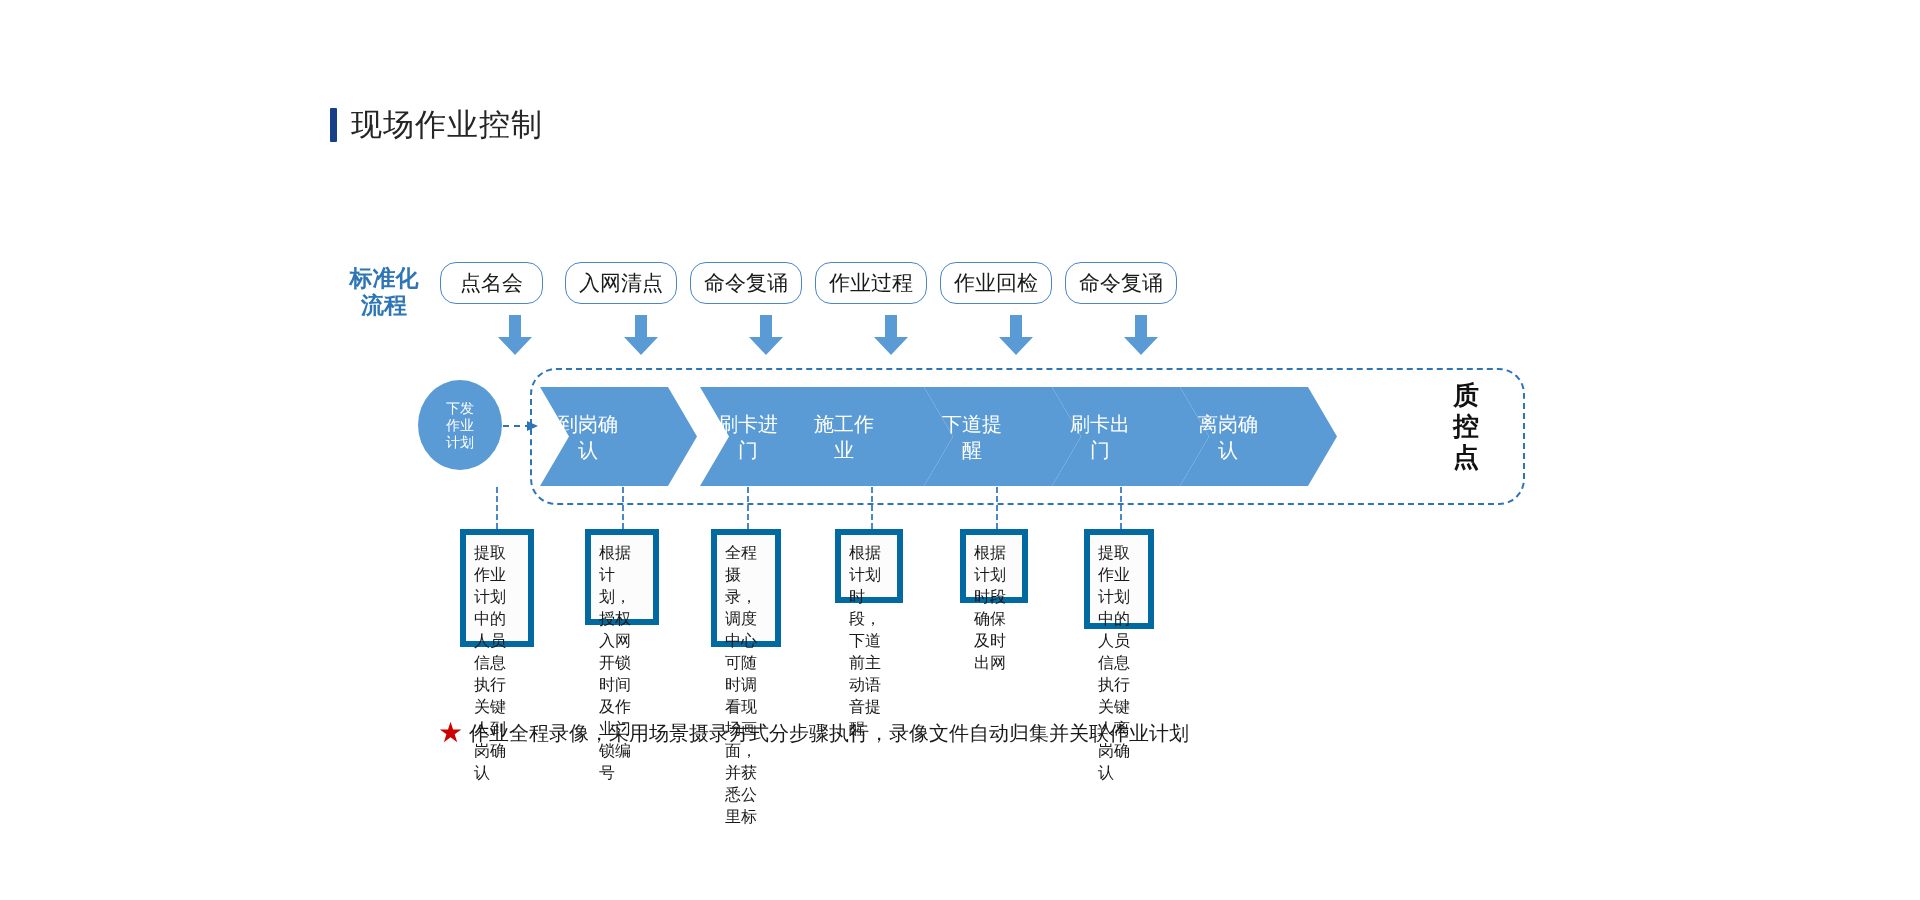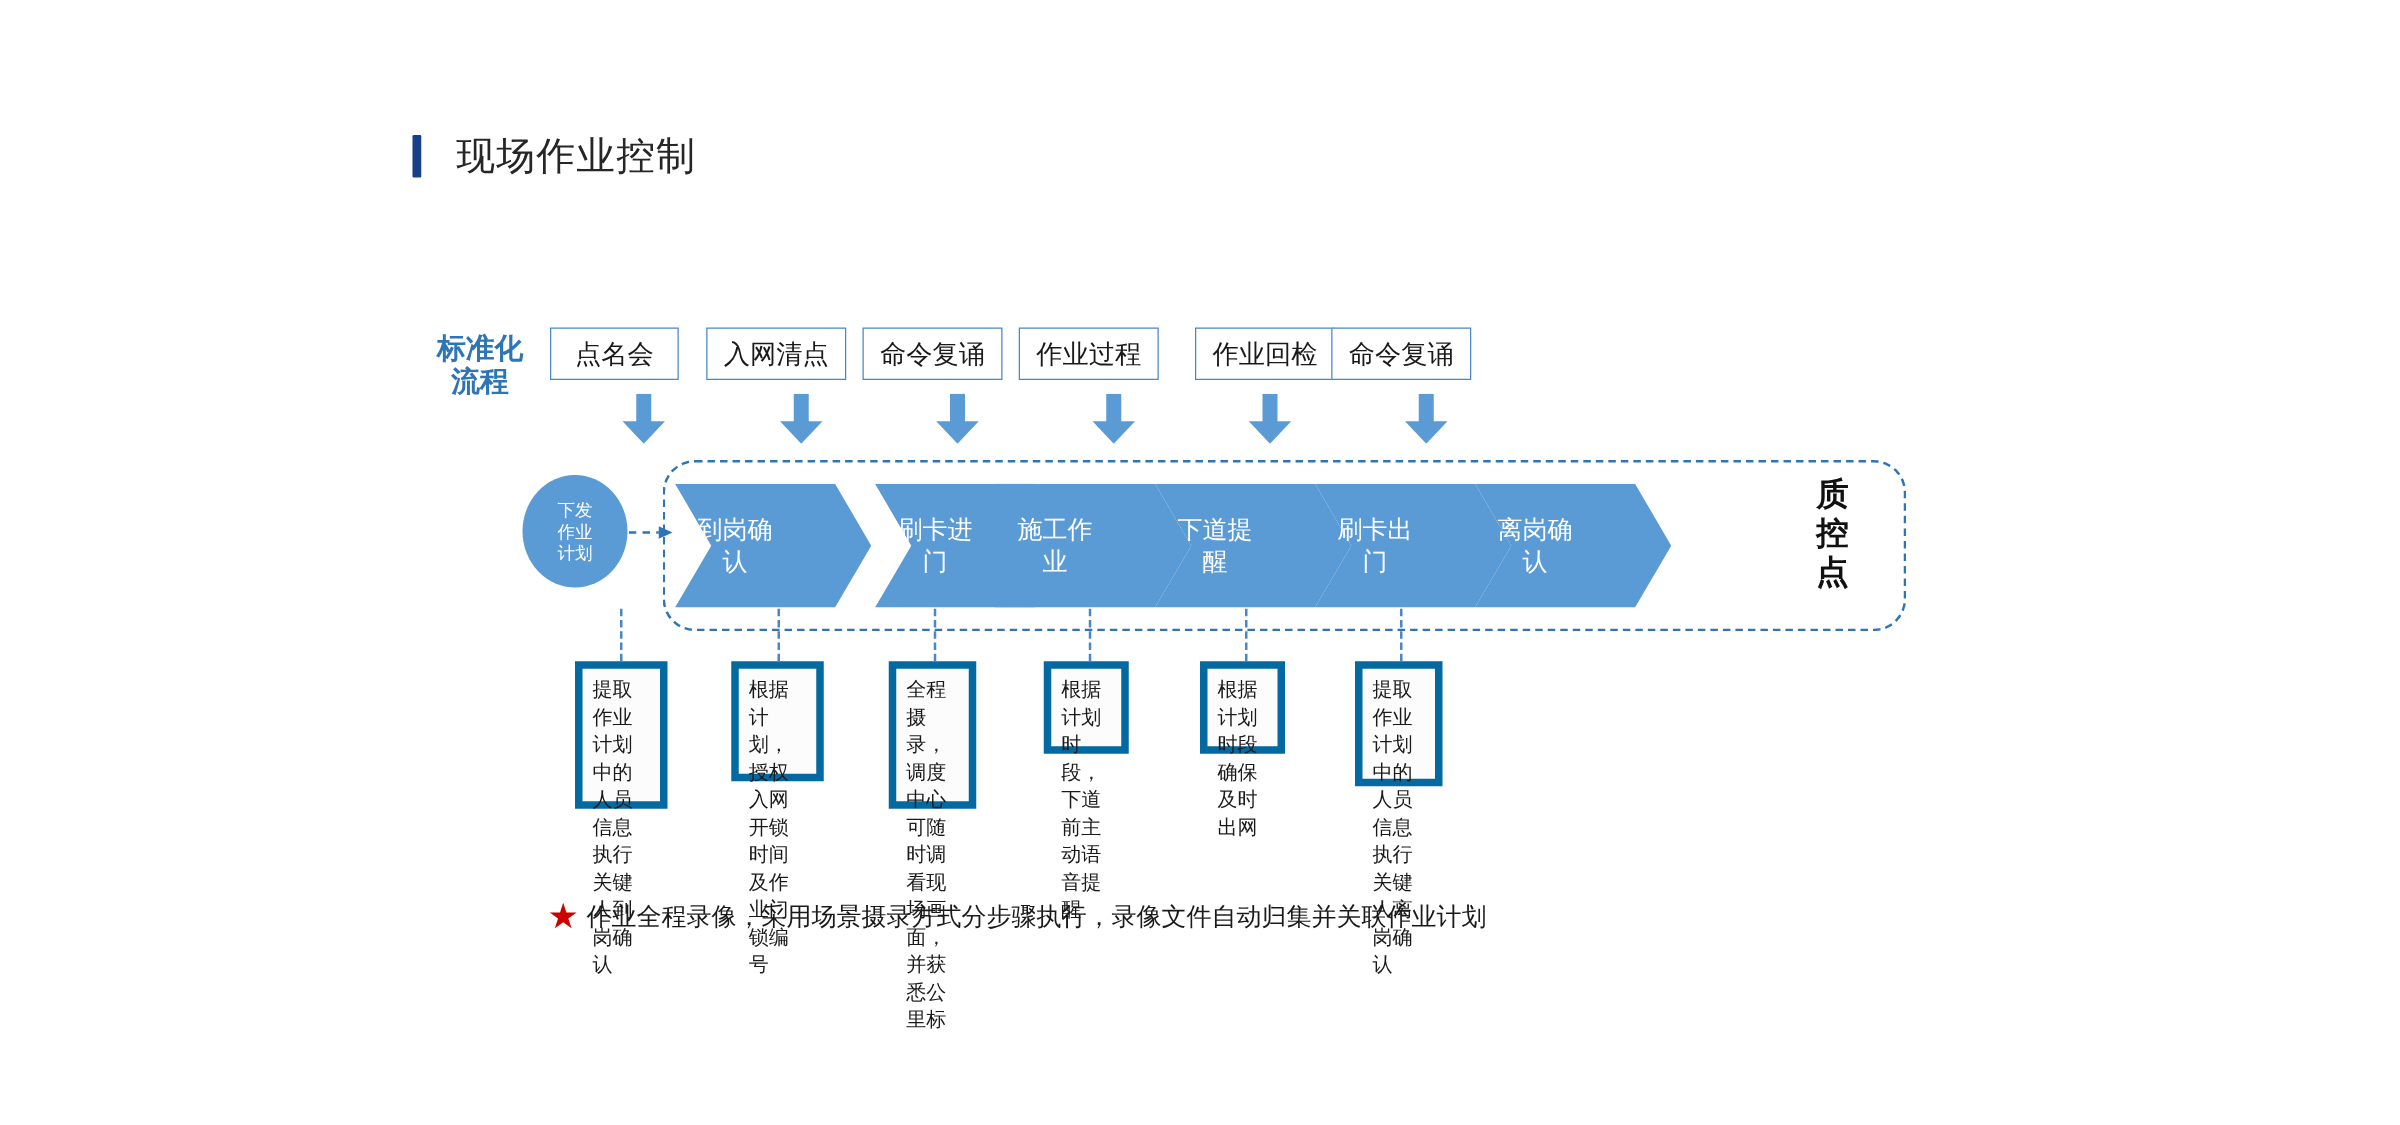--- a/index.html
+++ b/index.html
@@ -4,34 +4,34 @@
 <style>
   html,body{margin:0;padding:0;}
   body{
     width:1920px;height:900px;background:#ffffff;
     font-family:"Liberation Sans","DejaVu Sans",sans-serif;
     overflow:hidden;position:relative;
   }
   #stage{position:absolute;left:0;top:0;width:1920px;height:900px;}
 
   
-  .title-wrap{position:absolute;left:330px;top:104px;display:flex;align-items:center;gap:28px;}
+  .title-wrap{position:absolute;left:330px;top:104px;display:flex;align-items:center;gap:14px;}
   .title-bar{width:7px;height:34px;background:#173F8A;border-radius:1px;}
   .title-text{font-size:31px;color:#262626;letter-spacing:1px;white-space:nowrap;}
 
   
   .std-label{
     position:absolute;left:338px;top:265px;width:92px;
     color:#2E75B6;font-weight:bold;font-size:23px;line-height:27px;text-align:center;
   }
 
   
   .topbox{
     position:absolute;top:262px;height:42px;
-    border:1.6px solid #4A86C8;border-radius:0;background:#ffffff;
+    border:1.6px solid #4A86C8;border-radius:16px;background:#ffffff;
     display:flex;align-items:center;justify-content:center;
     font-size:21px;color:#1a1a1a;white-space:nowrap;box-sizing:border-box;
   }
 
   
   .downarrow{position:absolute;top:315px;width:38px;height:40px;}
 
   
   .dashed-box{
     position:absolute;left:530px;top:368px;width:995px;height:137px;
@@ -113,21 +113,21 @@
       </div>
       <svg class="downarrow" viewBox="0 0 38 40" style="left: 747px;">
         <polygon points="13,0 25,0 25,22 36,22 19,40 2,22 13,22" fill="#5B9BD5"></polygon>
       </svg>
       <div class="topbox" style="left: 815px; width: 112px;">
         <span>作业过程</span>
       </div>
       <svg class="downarrow" viewBox="0 0 38 40" style="left: 872px;">
         <polygon points="13,0 25,0 25,22 36,22 19,40 2,22 13,22" fill="#5B9BD5"></polygon>
       </svg>
-      <div class="topbox" style="left: 940px; width: 112px; margin-left: 16px;">
+      <div class="topbox" style="left: 940px; width: 112px;">
         <span>作业回检</span>
       </div>
       <svg class="downarrow" viewBox="0 0 38 40" style="left: 997px;">
         <polygon points="13,0 25,0 25,22 36,22 19,40 2,22 13,22" fill="#5B9BD5"></polygon>
       </svg>
       <div class="topbox" style="left: 1065px; width: 112px;">
         <span>命令复诵</span>
       </div>
       <svg class="downarrow" viewBox="0 0 38 40" style="left: 1122px;">
         <polygon points="13,0 25,0 25,22 36,22 19,40 2,22 13,22" fill="#5B9BD5"></polygon>

